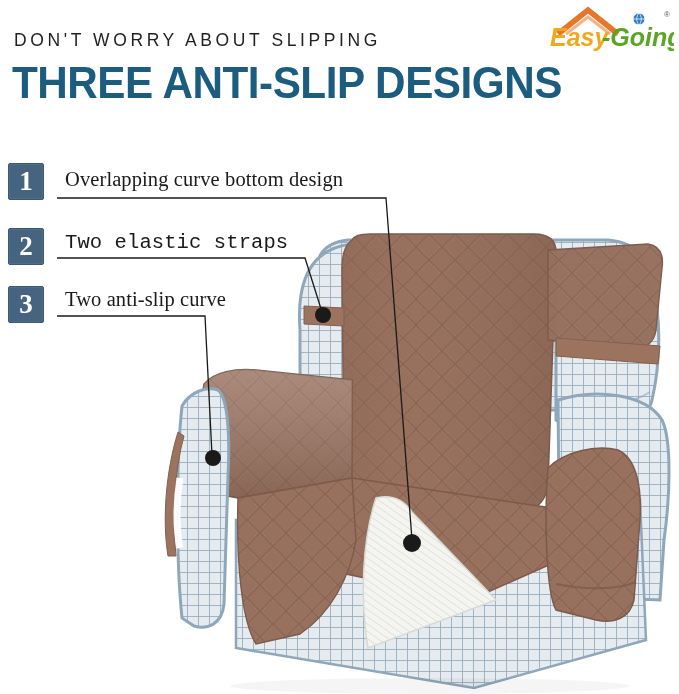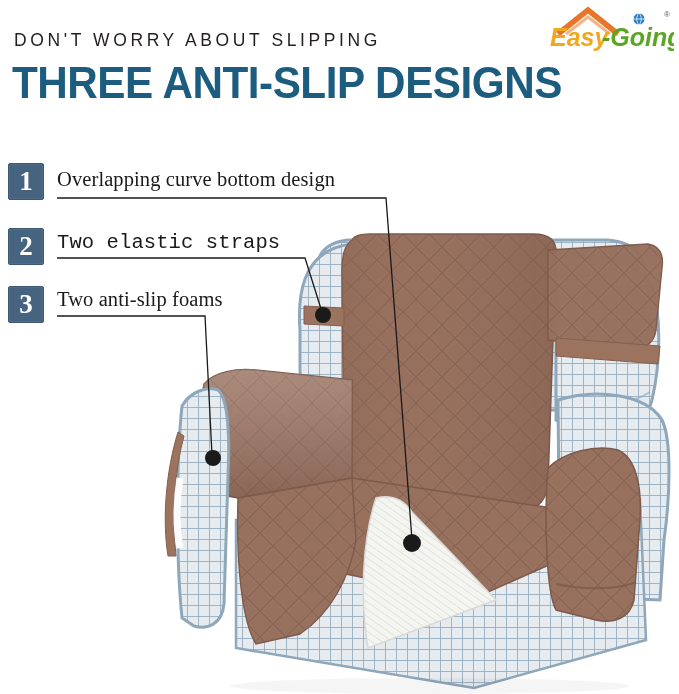--- a/index.html
+++ b/index.html
@@ -83,20 +83,21 @@
     text-align: center;
   }
   .feature-label {
     position: absolute;
     font-family: "Liberation Serif", serif;
     font-size: 20.5px;
     font-weight: 400;
     color: #1a1a1a;
     white-space: nowrap;
     letter-spacing: 0.1px;
+    margin-left: 8px;
   }
 
   
   #callouts {
     position: absolute;
     left: 0;
     top: 0;
     width: 679px;
     height: 694px;
     pointer-events: none;
@@ -333,21 +334,21 @@
     <div class="feature-label" style="left:57px; top:168px;">Overlapping curve bottom design</div>
   </div>
 
   <div class="feature">
     <div class="badge" style="left:8px; top:228px;">2</div>
     <div class="feature-label" style="left:57px; top:231px;font-family:Liberation Mono, monospace;">Two elastic straps</div>
   </div>
 
   <div class="feature">
     <div class="badge" style="left:8px; top:286px;">3</div>
-    <div class="feature-label" style="left:57px; top:288px;">Two anti-slip foams</div>
+    <div class="feature-label" style="left:57px; top:288px;">Two anti-slip curve</div>
   </div>
 
   <svg id="callouts" viewBox="0 0 679 694">
 
     <g>
       <path d="M57 198 L386 198 L412 540" fill="none" stroke="#1a1a1a" stroke-width="1.3" stroke-linejoin="miter"></path>
       <circle cx="412" cy="543" r="9" fill="#1a1a1a"></circle>
     </g>
 
     <g>

